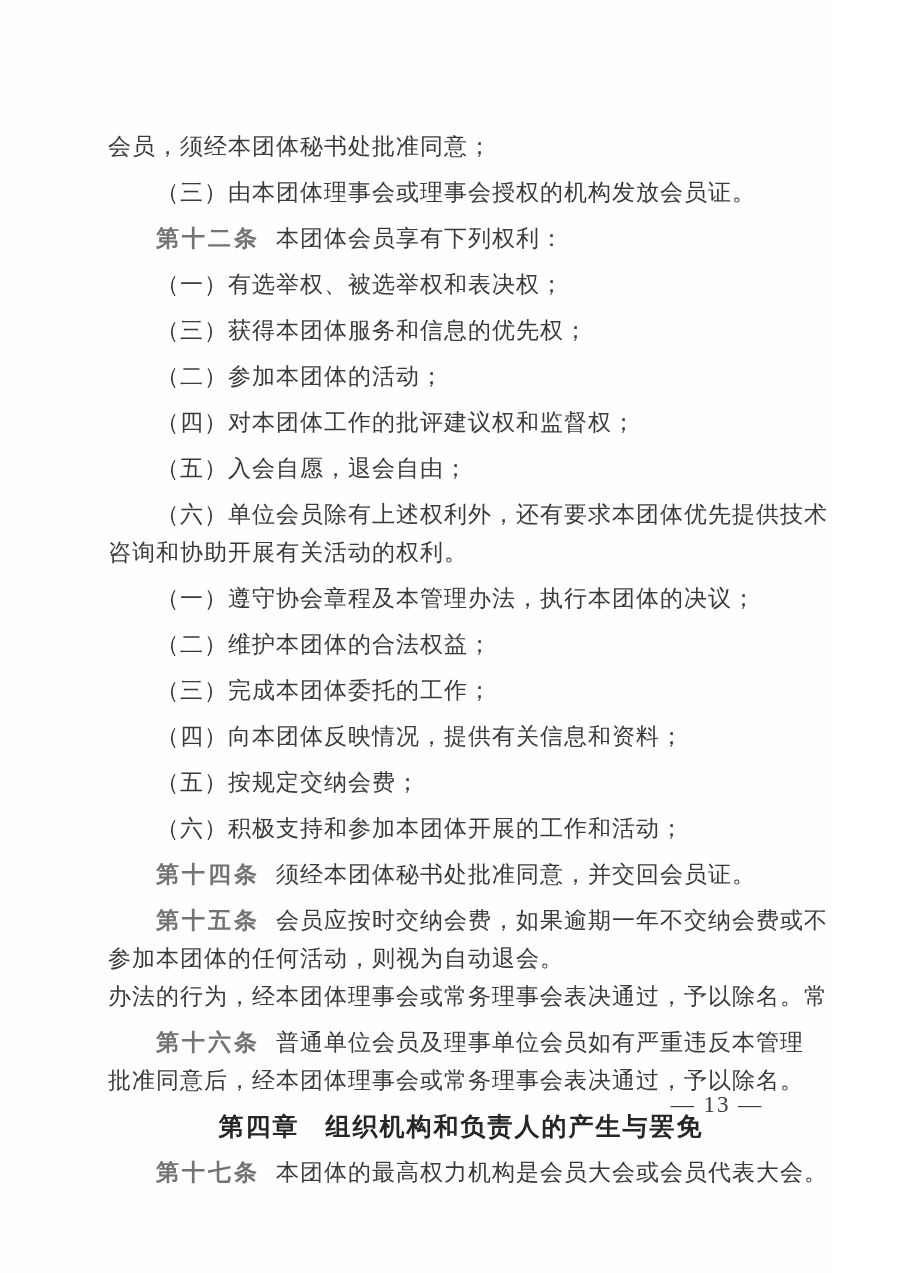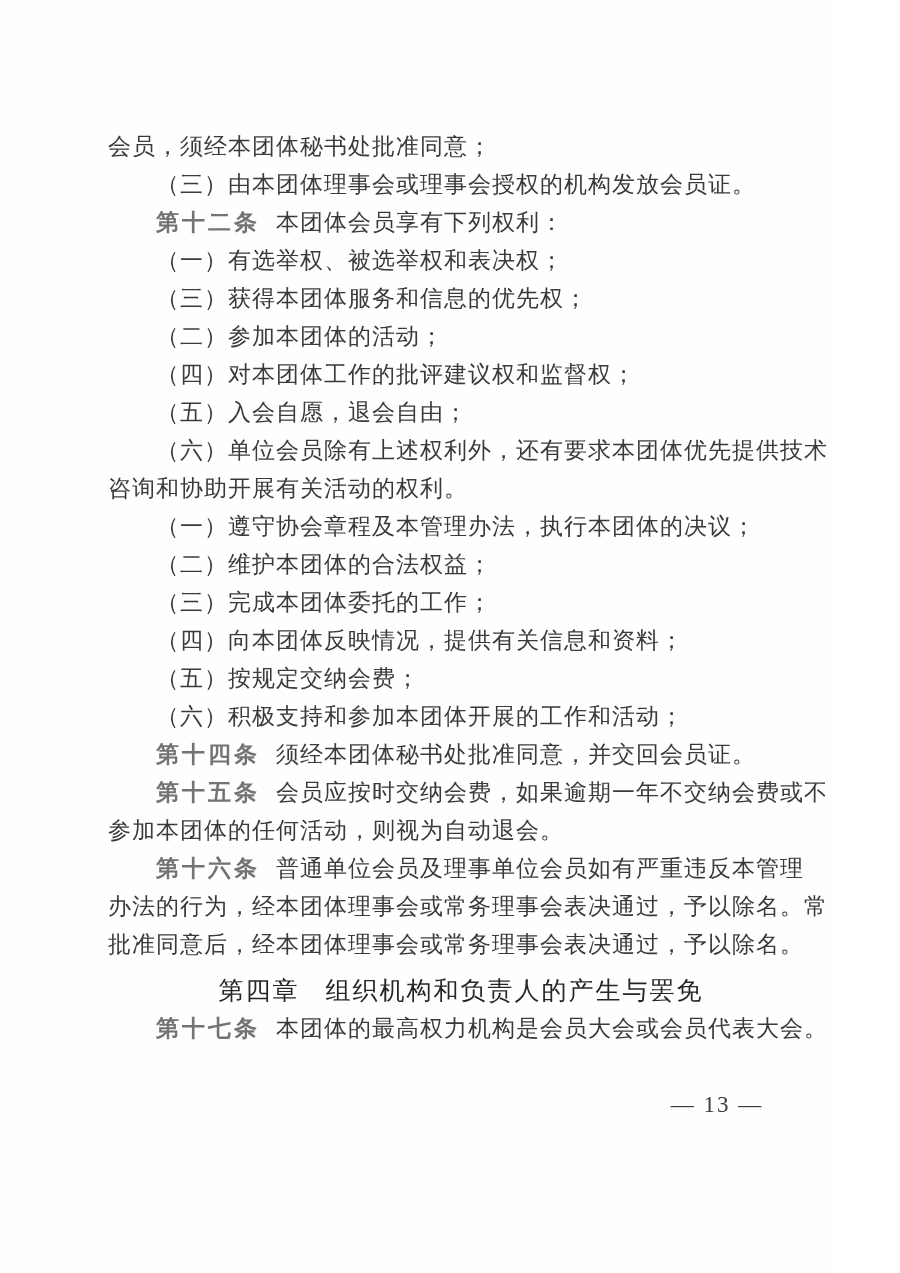--- a/index.html
+++ b/index.html
@@ -24,35 +24,36 @@
   }
   .line {
     height: 38px;
     line-height: 38px;
     font-size: 23px;
     letter-spacing: 1px;
     white-space: nowrap;
   }
   .indent {
     padding-left: 48px;
+    margin-top: 8px;
   }
   .label {
     font-weight: bold;
     color: #737373;
     letter-spacing: 3px;
     margin-right: 16px;
   }
   .chapter {
     text-align: center;
     padding-left: 0;
     margin-top: 6px;
     height: 40px;
     line-height: 40px;
     font-family: "Liberation Sans", "DejaVu Sans", sans-serif;
-    font-weight: normal;
+    font-weight: bold;
     font-size: 25px;
     color: #262626;
     letter-spacing: 2px;
   }
   .ch-label {
     margin-right: 26px;
   }
   .pagenum {
     position: absolute;
     top: 1091px;
@@ -100,25 +101,25 @@
     <div class="line indent">
       <span class="label">第十四条</span><span>须经本团体秘书处批准同意，并交回会员证。</span>
     </div>
 
     <div class="line indent">
       <span class="label">第十五条</span><span>会员应按时交纳会费，如果逾期一年不交纳会费或不</span>
     </div>
 
     <div class="line">参加本团体的任何活动，则视为自动退会。</div>
 
+    <div class="line">办法的行为，经本团体理事会或常务理事会表决通过，予以除名。常</div>
+
     <div class="line indent">
       <span class="label">第十六条</span><span>普通单位会员及理事单位会员如有严重违反本管理</span>
     </div>
-
-    <div class="line">办法的行为，经本团体理事会或常务理事会表决通过，予以除名。常</div>
     <div class="line">批准同意后，经本团体理事会或常务理事会表决通过，予以除名。</div>
 
     <div class="line chapter">
       <span class="ch-label">第四章</span><span>组织机构和负责人的产生与罢免</span>
     </div>
 
     <div class="line indent">
       <span class="label">第十七条</span><span>本团体的最高权力机构是会员大会或会员代表大会。</span>
     </div>
 

